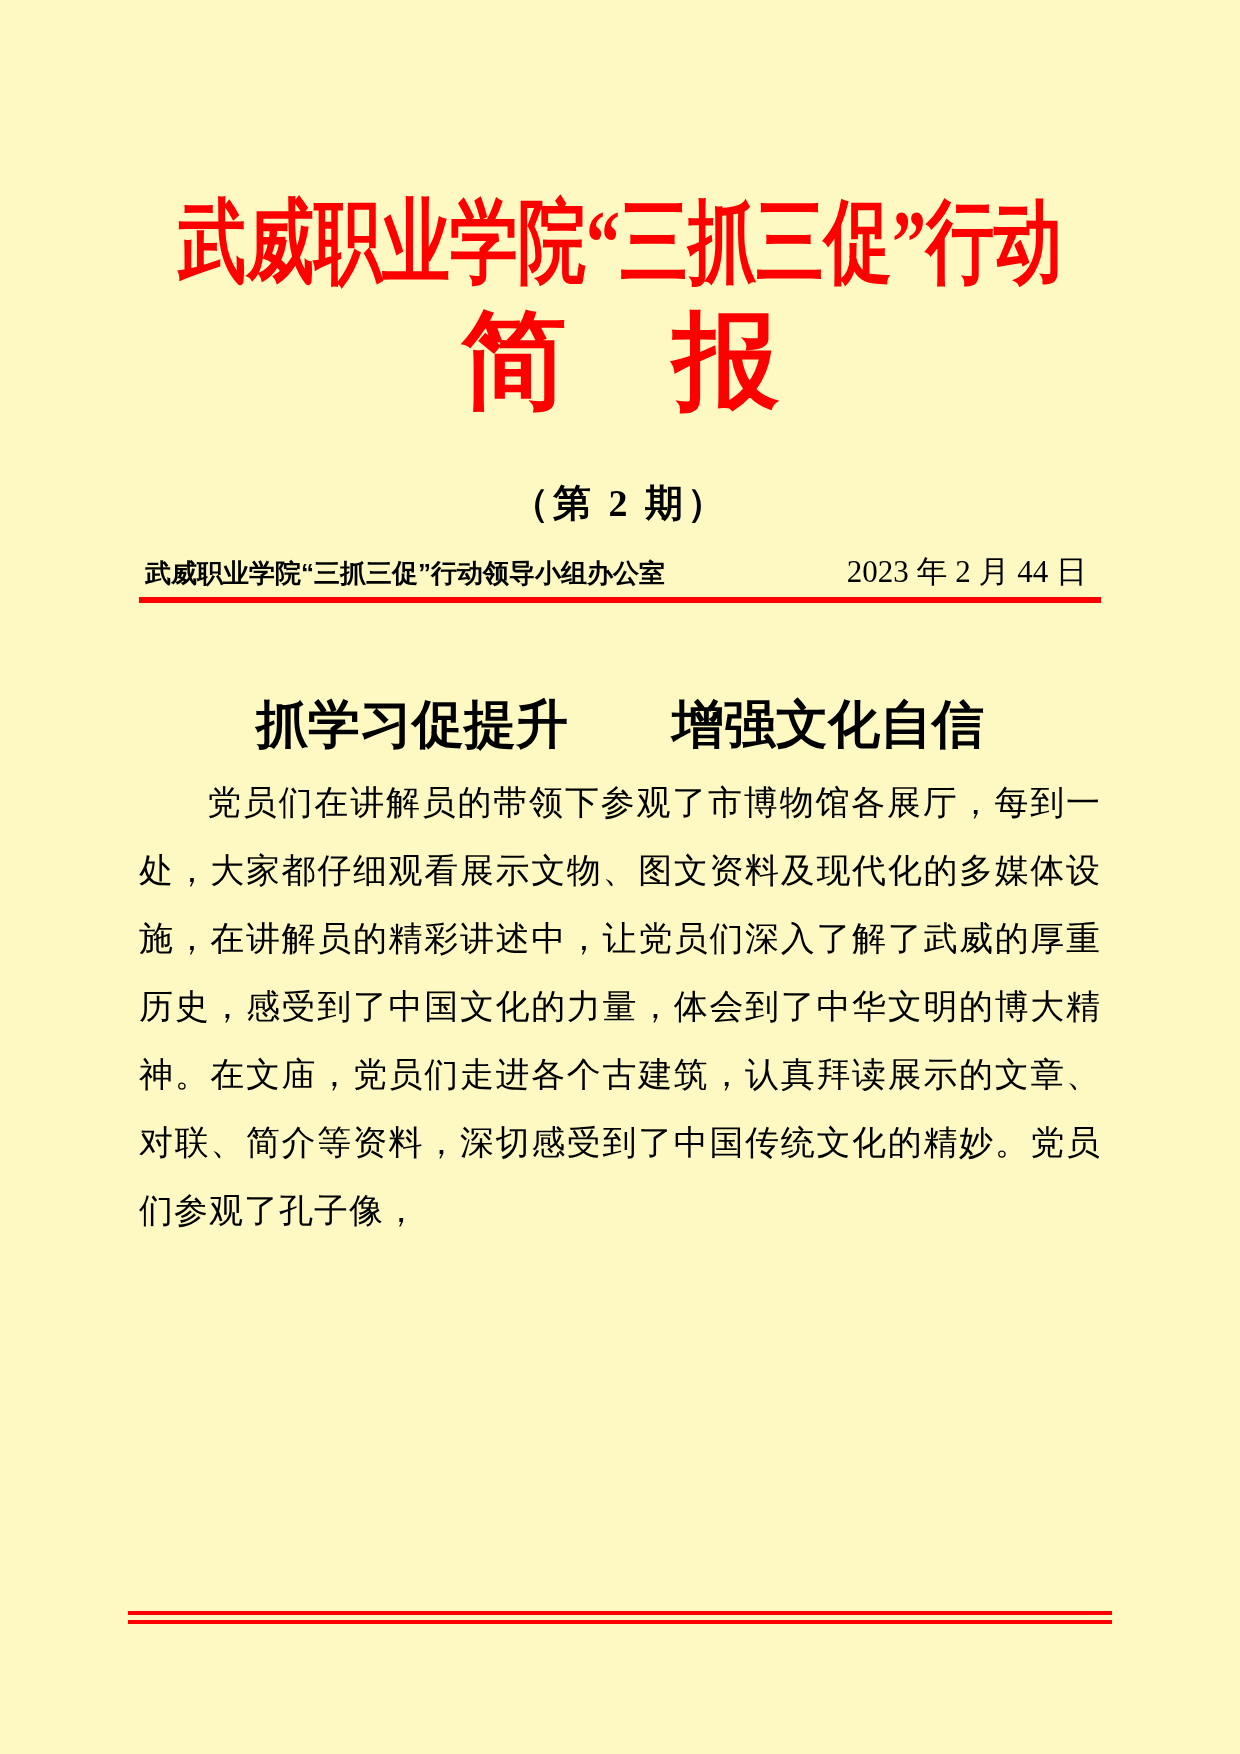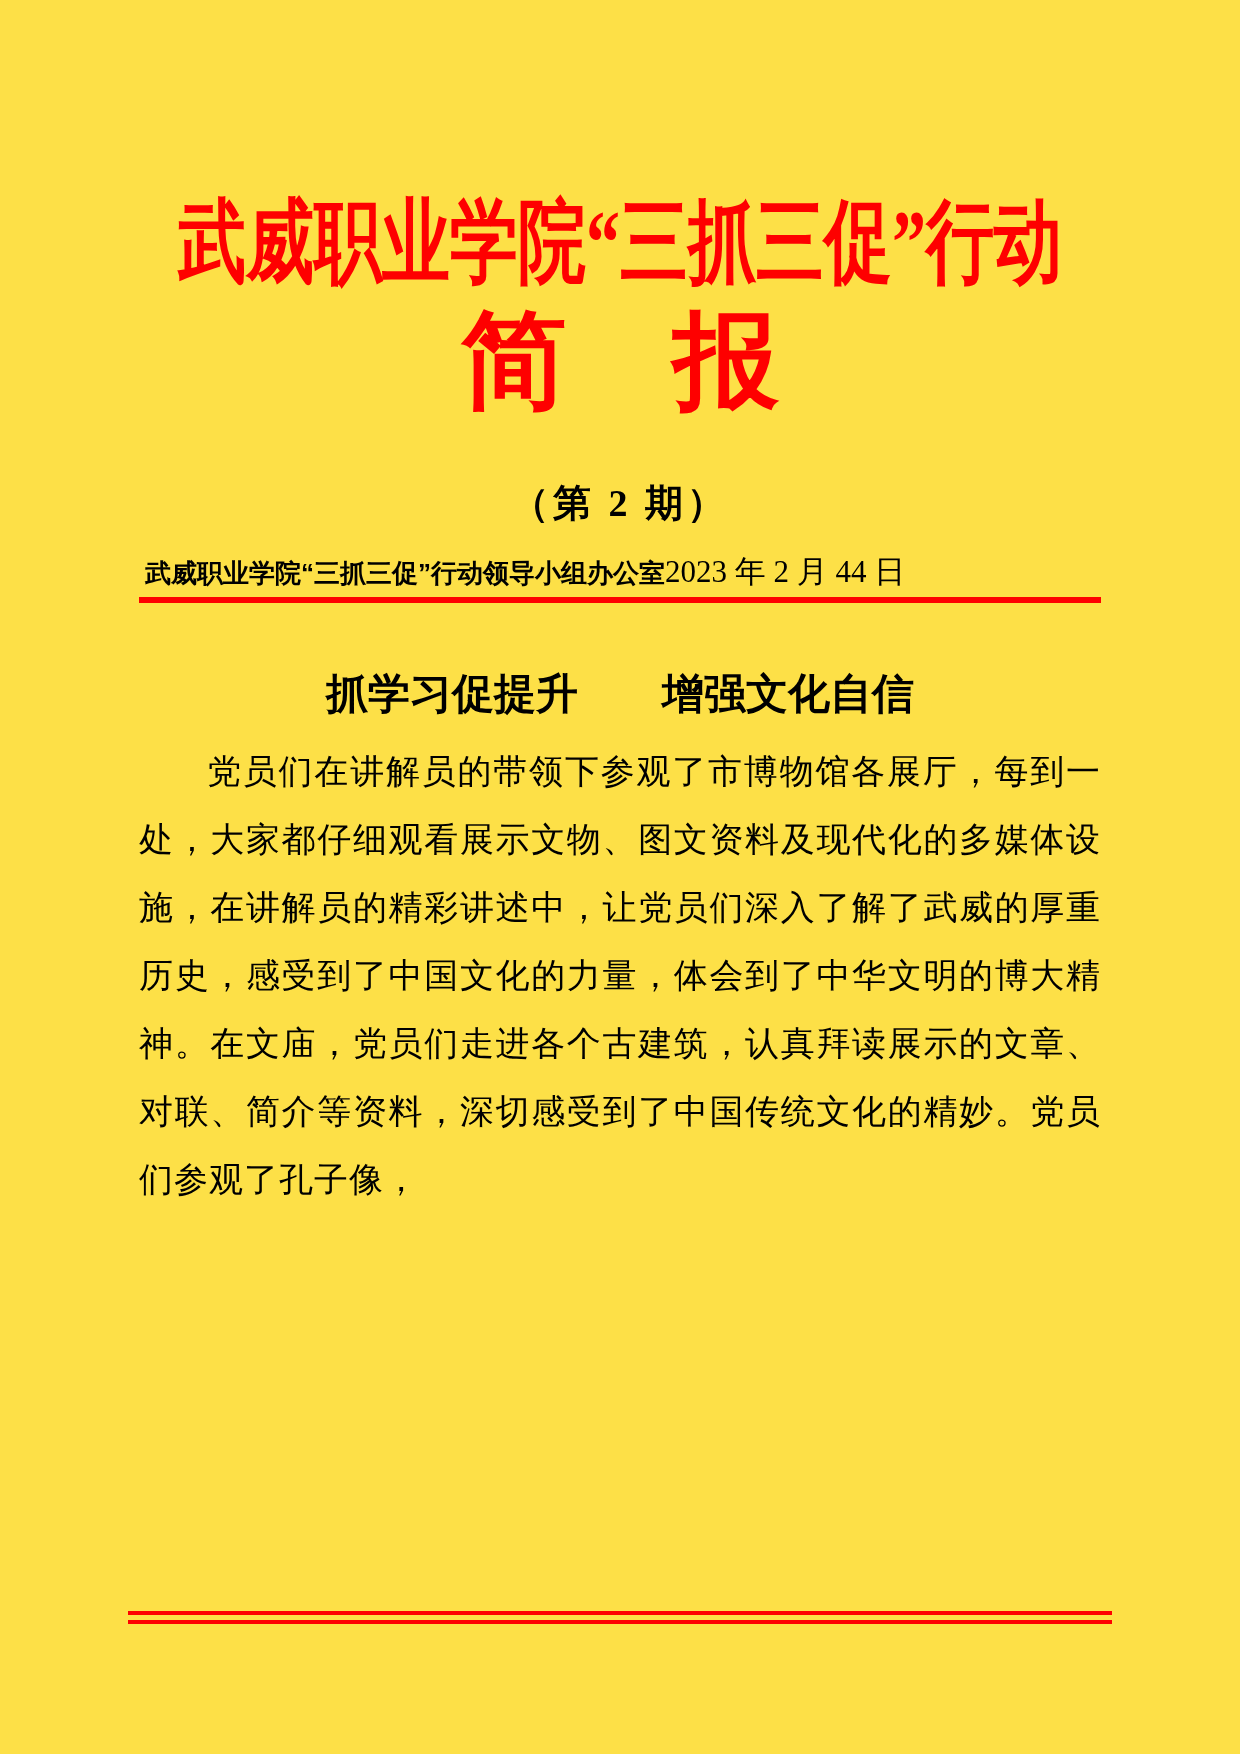--- a/index.html
+++ b/index.html
@@ -4,21 +4,21 @@
 <style>
   html, body {
     margin: 0;
     padding: 0;
     background: #ffffff;
   }
   .page {
     position: relative;
     width: 1240px;
     height: 1754px;
-    background: #fde047;
+    background: #fef9c3;
     overflow: hidden;
     font-family: "Liberation Serif", serif;
     color: #000000;
   }
   .content {
     position: absolute;
     left: 139px;
     top: 0;
     width: 962px;
   }
@@ -49,20 +49,21 @@
     font-size: 38px;
     font-weight: bold;
     line-height: 50px;
     text-align: center;
     letter-spacing: 4px;
   }
   .masthead-row {
     margin-top: 26px;
     height: 36px;
     display: flex;
+    justify-content: space-between;
     align-items: flex-end;
   }
   .office {
     font-family: "Liberation Sans", sans-serif;
     font-weight: bold;
     font-size: 26px;
     line-height: 34px;
     padding-left: 6px;
     white-space: nowrap;
   }
@@ -73,22 +74,22 @@
     padding-right: 14px;
     white-space: nowrap;
   }
   .masthead-rule {
     margin-top: 7px;
     height: 6px;
     background: #fe0000;
   }
   
   .headline {
-    margin-top: 64px;
-    font-size: 42px;
+    margin-top: 95px;
+    font-size: 52px;
     font-weight: bold;
     line-height: 54px;
     text-align: center;
     white-space: nowrap;
   }
   .body-text {
     margin-top: 16px;
   }
   .body-text p {
     margin: 0;

